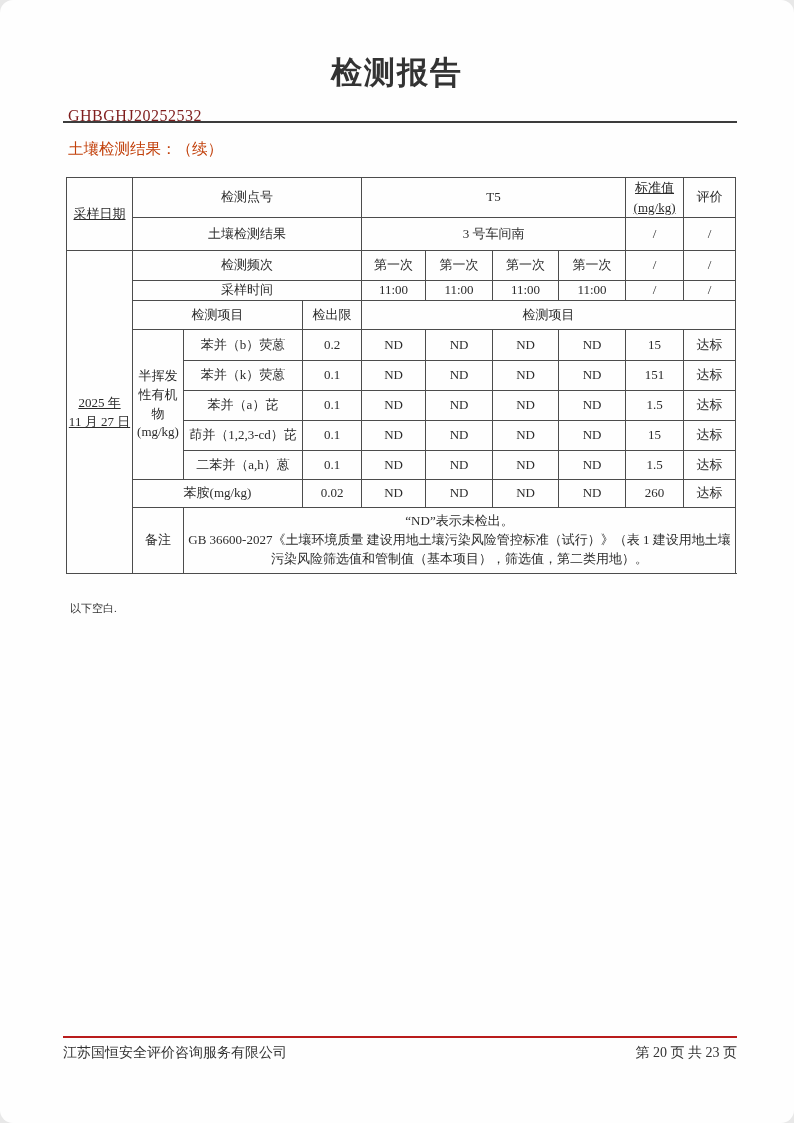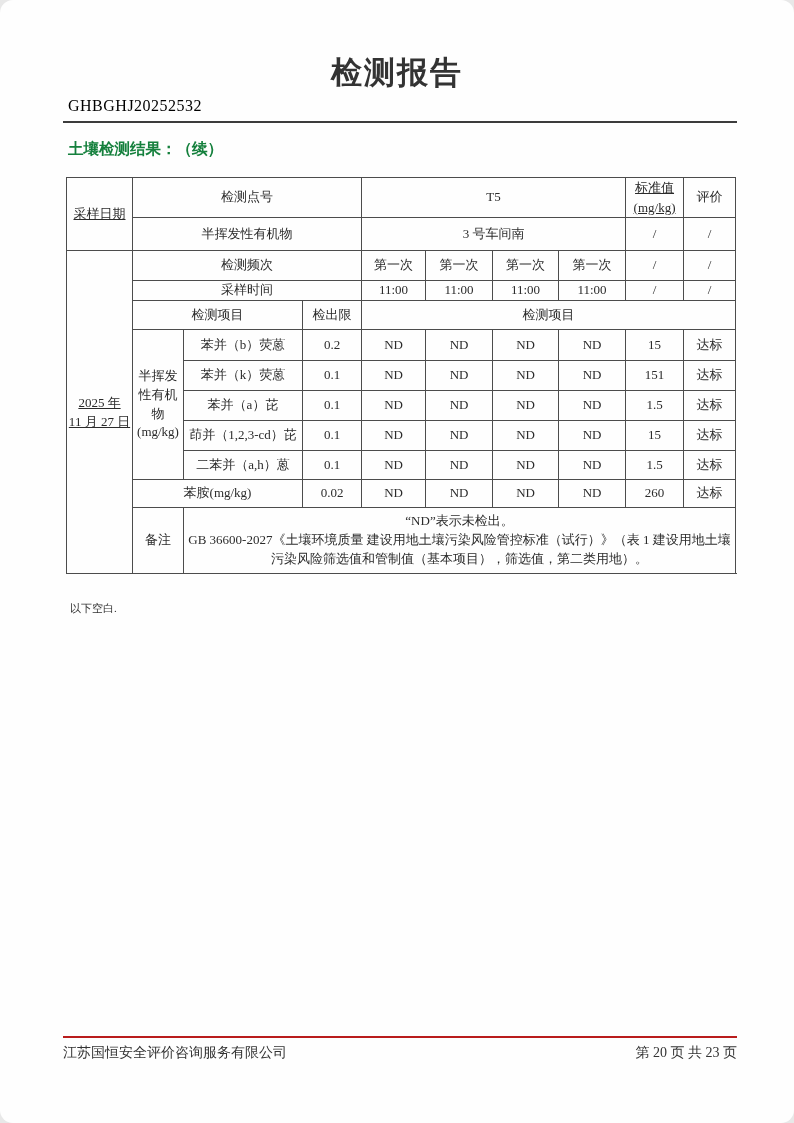--- a/index.html
+++ b/index.html
@@ -12,30 +12,30 @@
     color:#2b2b2b;
     overflow:hidden;
     border-radius:13px;
   }
   .doc-title{
     position:absolute;top:52px;left:0;width:100%;
     text-align:center;font-size:31px;font-weight:bold;
     letter-spacing:2px;color:#333;
   }
   .report-no{
-    position:absolute;left:68px;top:97px;
-    font-size:16px;letter-spacing:.5px;color:#000000;
+    position:absolute;left:68px;top:107px;
+    font-size:16px;letter-spacing:.5px;color:#7f1d1d;
   }
   .head-rule{
     position:absolute;left:63px;top:121px;width:674px;
     border-top:2px solid #3c3c3c;height:0;
   }
   .section-title{
     position:absolute;left:68px;top:139px;
-    font-size:15.5px;font-weight:bold;color:#15803d;
+    font-size:15.5px;font-weight:normal;color:#c2410c;
   }
   table.report{
     position:absolute;left:66px;top:177px;
     border-collapse:collapse;table-layout:fixed;
     width:669px;
     font-size:13px;color:#2b2b2b;
   }
   table.report td{
     border:1px solid #4c4c4c;
     text-align:center;vertical-align:middle;
@@ -90,21 +90,21 @@
       <td colspan="3">检测点号</td>
       <td colspan="4">T5</td>
       <td class="two-line">
         <span>标准值</span>
         <span>(mg/kg)</span>
       </td>
       <td>评价</td>
     </tr>
 
     <tr style="height:33px">
-      <td colspan="3">半挥发性有机物</td>
+      <td colspan="3">土壤检测结果</td>
       <td colspan="4">3 号车间南</td>
       <td>/</td>
       <td>/</td>
     </tr>
 
     <tr style="height:30px">
       <td rowspan="10" class="two-line">
         <span>2025 年</span>
         <span>11 月 27 日</span>
       </td>

